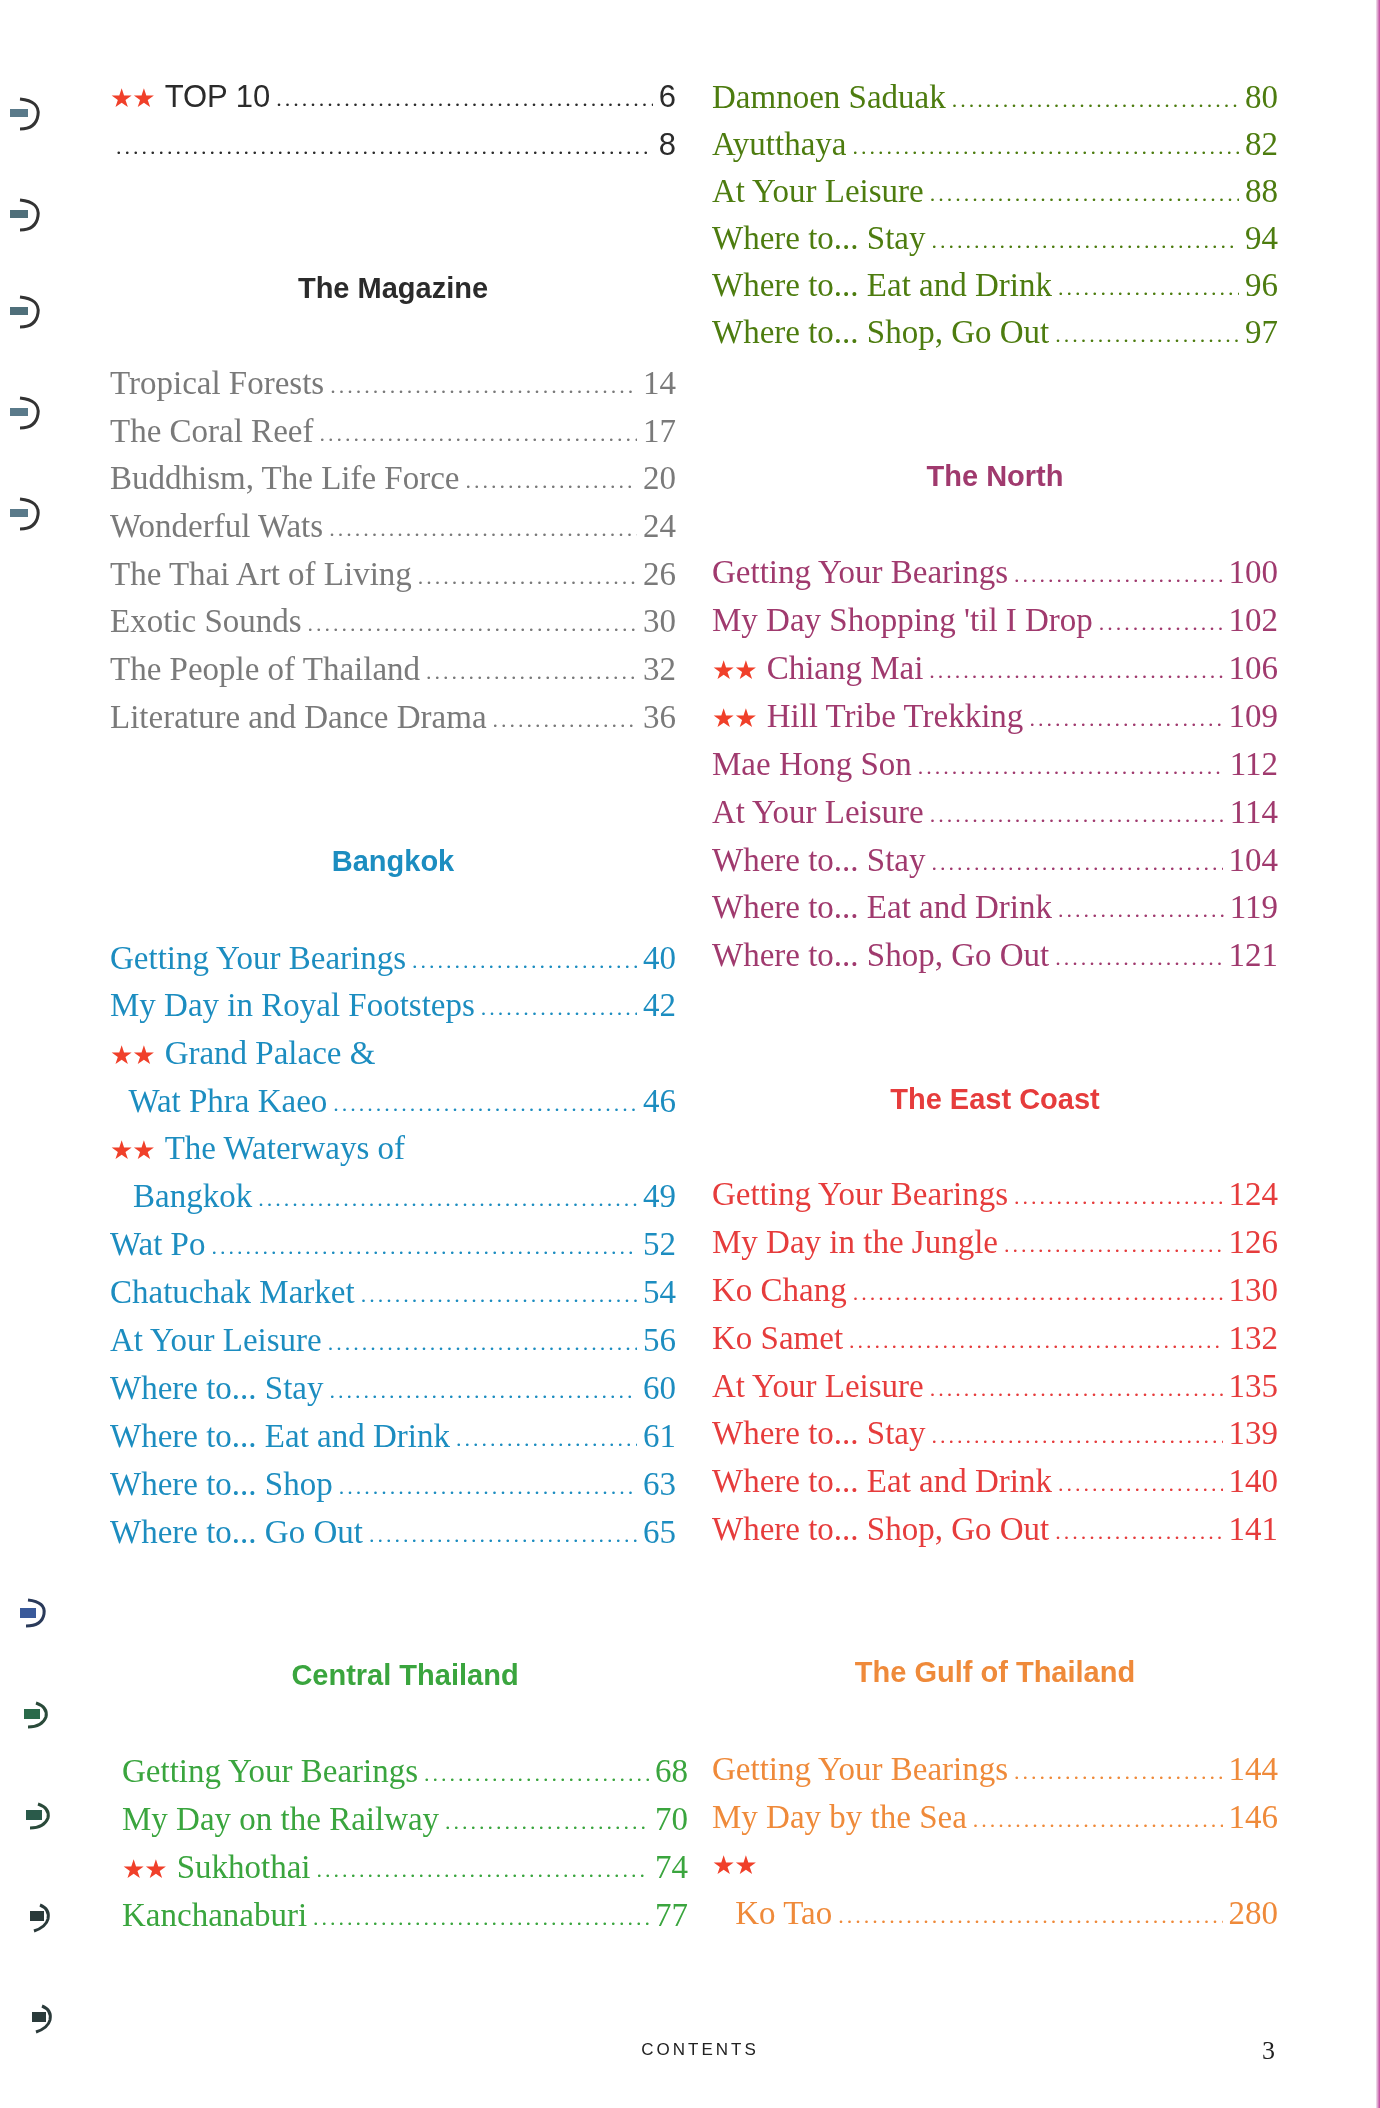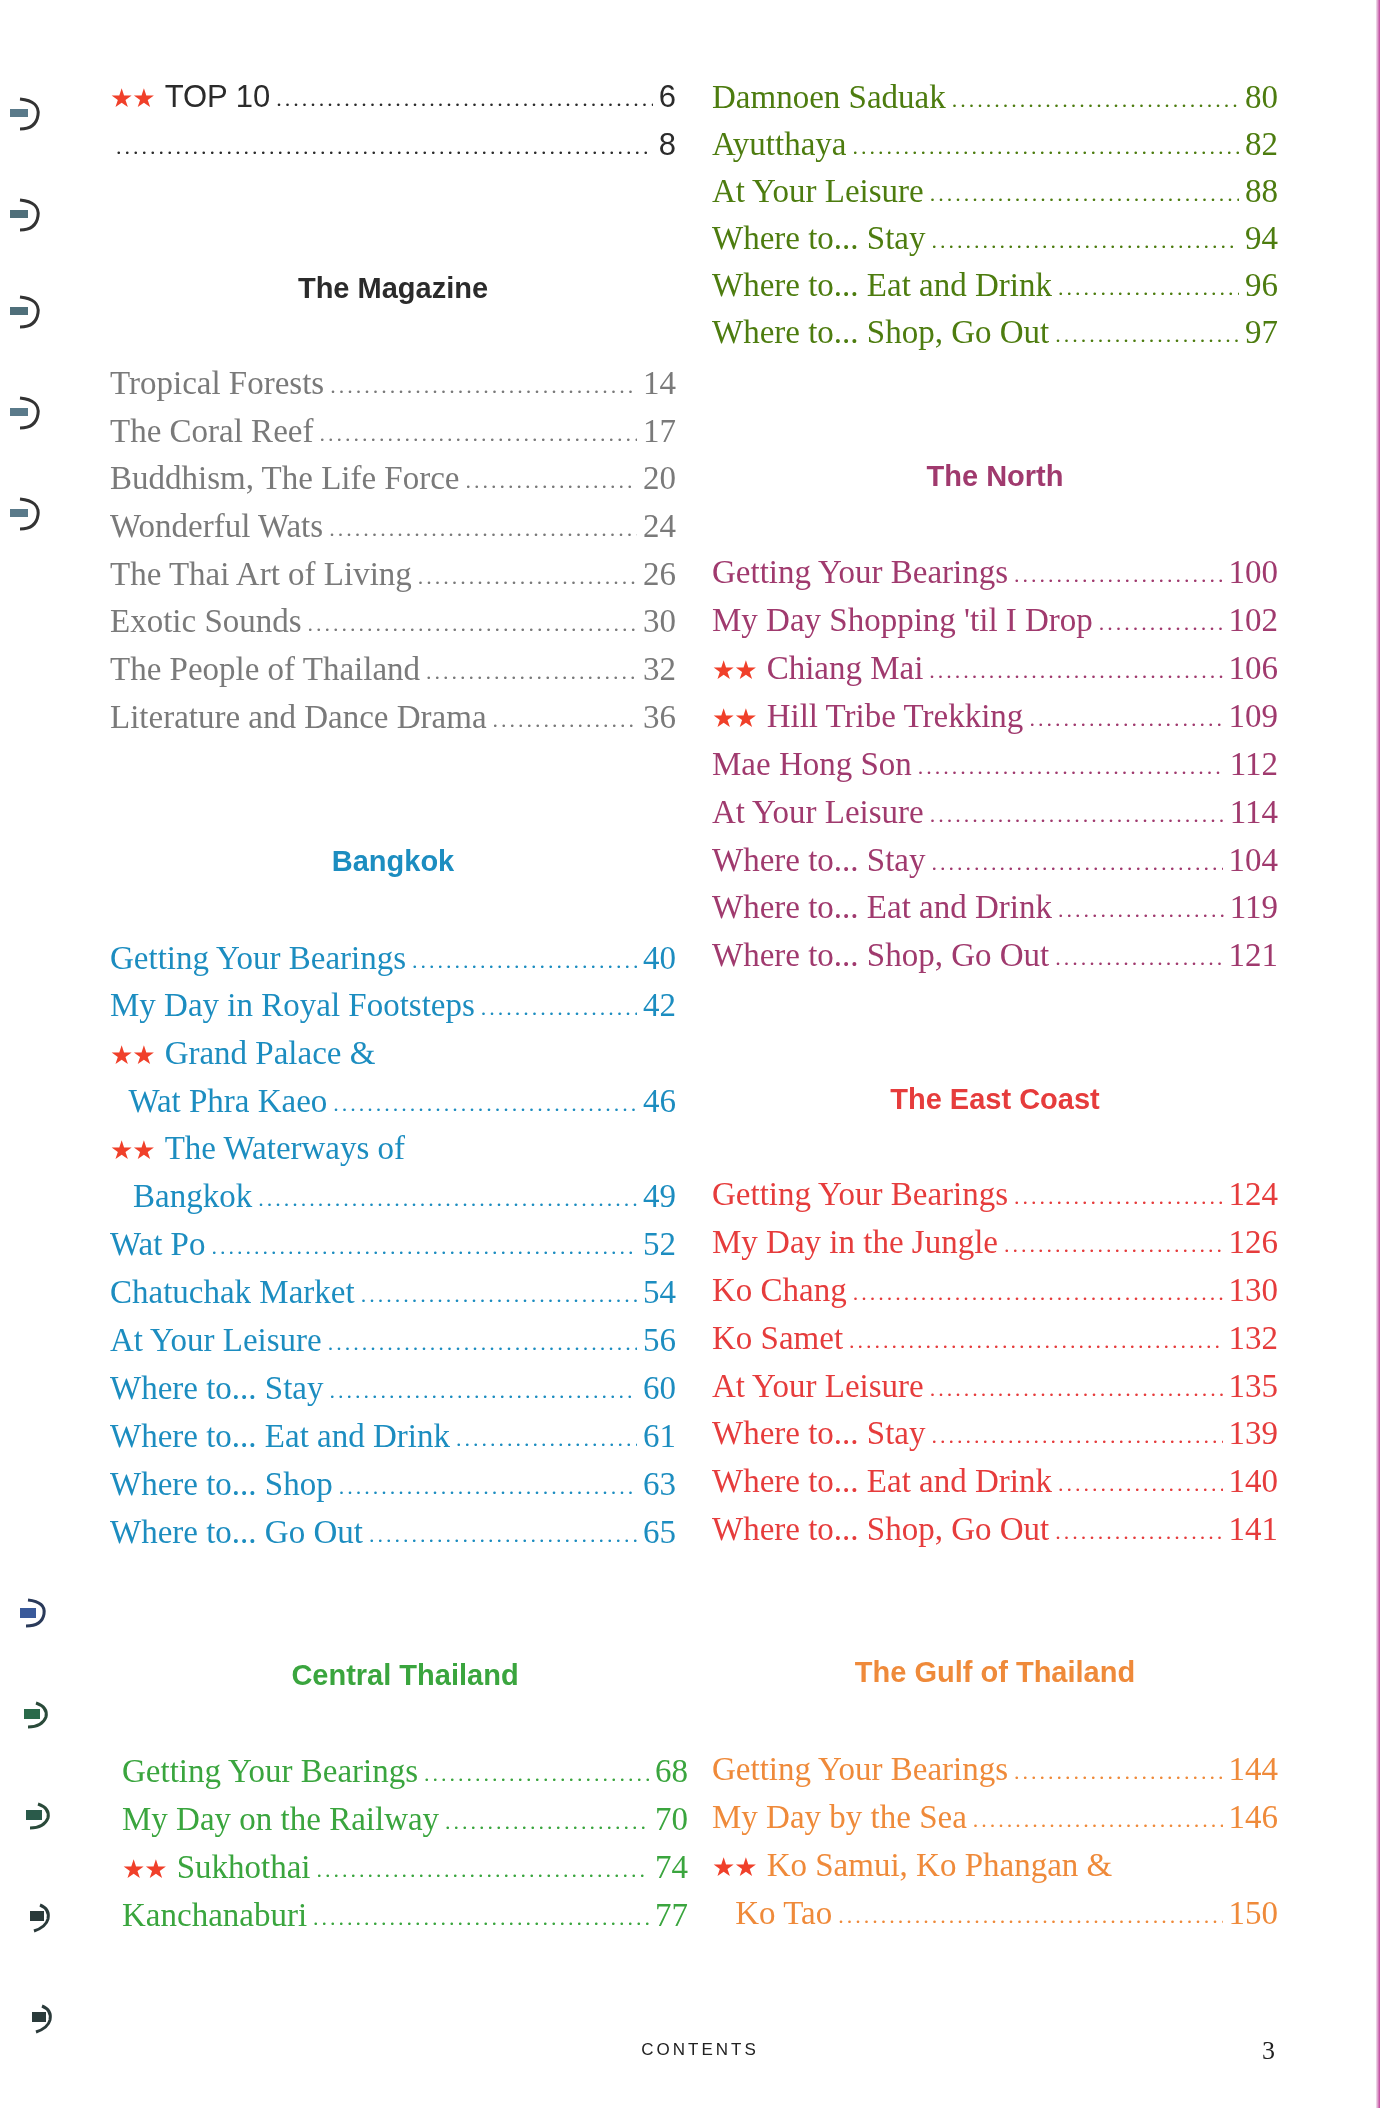--- a/index.html
+++ b/index.html
@@ -367,25 +367,24 @@
       <span class="dots"></span>
       <span class="page">144</span>
     </div>
   <div class="row c-orange" style="top:1817px">
       <span class="label italic">My Day by the Sea</span>
       <span class="dots"></span>
       <span class="page">146</span>
     </div>
   <div class="row c-orange nodots" style="top:1865px">
       <span class="stars">★★</span>
-      <span class="label">Ko Samui, Ko Phangan &amp;</span>
       <span class="dots"></span>
     </div>
   <div class="row c-orange" style="top:1913px">
       <span class="indent"></span>
       <span class="label">Ko Tao</span>
       <span class="dots"></span>
-      <span class="page">150</span>
+      <span class="page">280</span>
     </div>
 </div>
 
 <div class="footer-label">CONTENTS</div>
 <div class="footer-page">3</div>
 
 </body></html>

